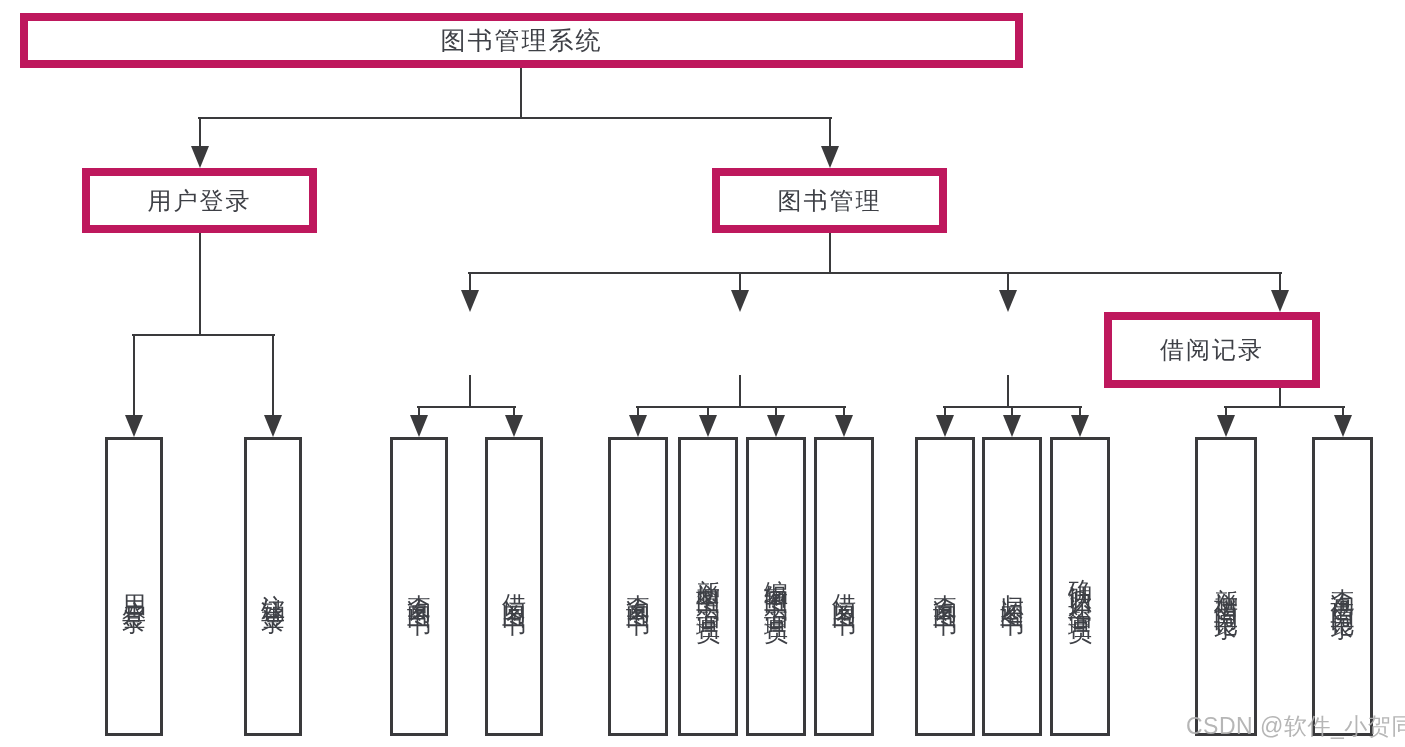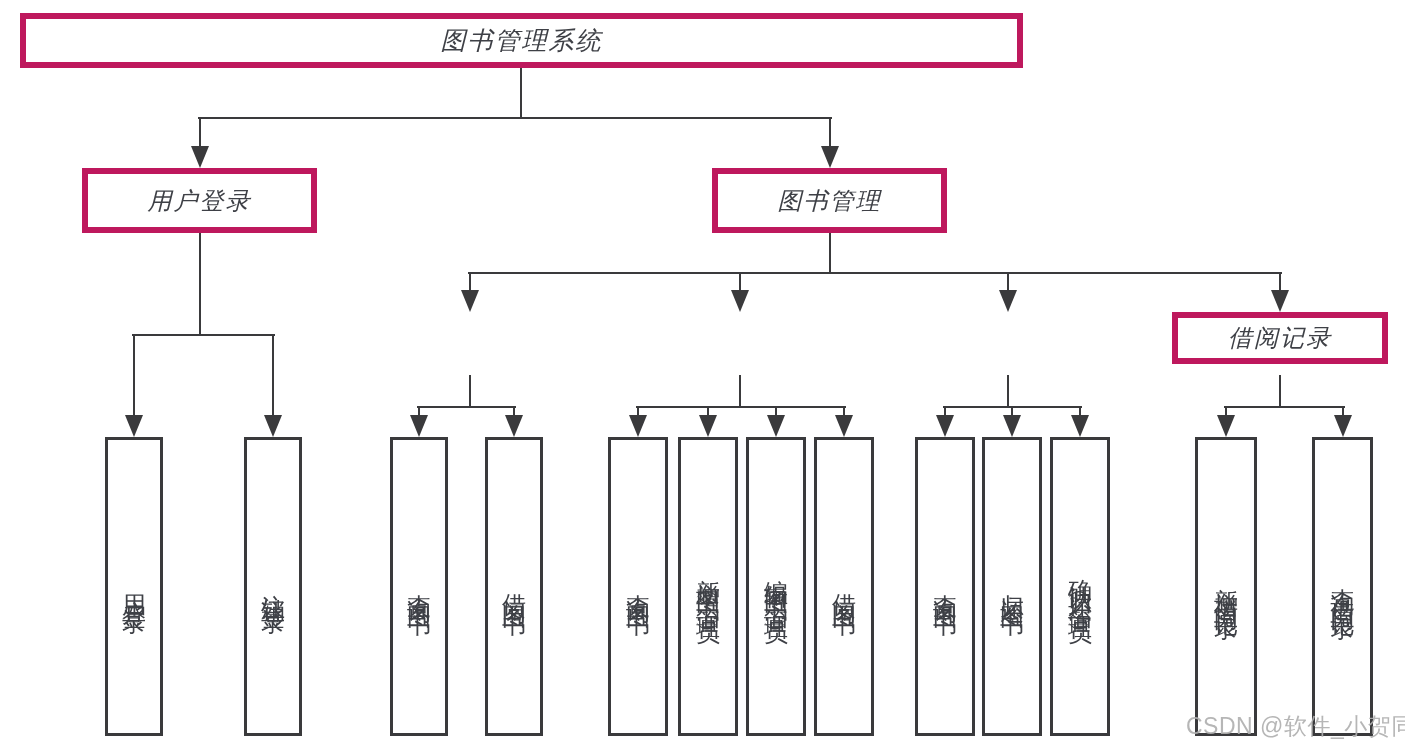--- a/index.html
+++ b/index.html
@@ -7,25 +7,24 @@
     position:relative;
     width:1405px;height:747px;
     background:#ffffff;
     font-family:"Liberation Sans","DejaVu Sans",sans-serif;
     overflow:hidden;
   }
   #connectors{position:absolute;left:0;top:0;z-index:1;}
   .hbox{
     position:absolute;
     background:#ffffff;
-    border:6px solid #be185d;
+    border:8px solid #be185d;
     box-sizing:border-box;
     display:flex;align-items:center;justify-content:center;
     z-index:2;
-    font-style:italic;
   }
   .vbox{
     position:absolute;
     background:#ffffff;
     border:3px solid #3a3a3c;
     box-sizing:border-box;
     display:flex;align-items:center;justify-content:center;
     z-index:2;
   }
   .lbl{
@@ -128,21 +127,21 @@
     <span class="lbl lbl-root">图书管理系统</span>
   </div>
 
   <div class="hbox" style="left:82px;top:168px;width:235px;height:65px">
     <span class="lbl">用户登录</span>
   </div>
   <div class="hbox" style="left:712px;top:168px;width:235px;height:65px">
     <span class="lbl">图书管理</span>
   </div>
 
-  <div class="hbox" style="left:1172px;top:312px;width:216px;height:52px">
+  <div class="hbox" style="left:1104px;top:312px;width:216px;height:76px">
     <span class="lbl">借阅记录</span>
   </div>
 
   <div class="vbox" style="left:105px;top:437px;width:58px;height:299px">
     <span class="vlbl">用户登录</span>
   </div>
   <div class="vbox" style="left:244px;top:437px;width:58px;height:299px">
     <span class="vlbl">注销登录</span>
   </div>
 

